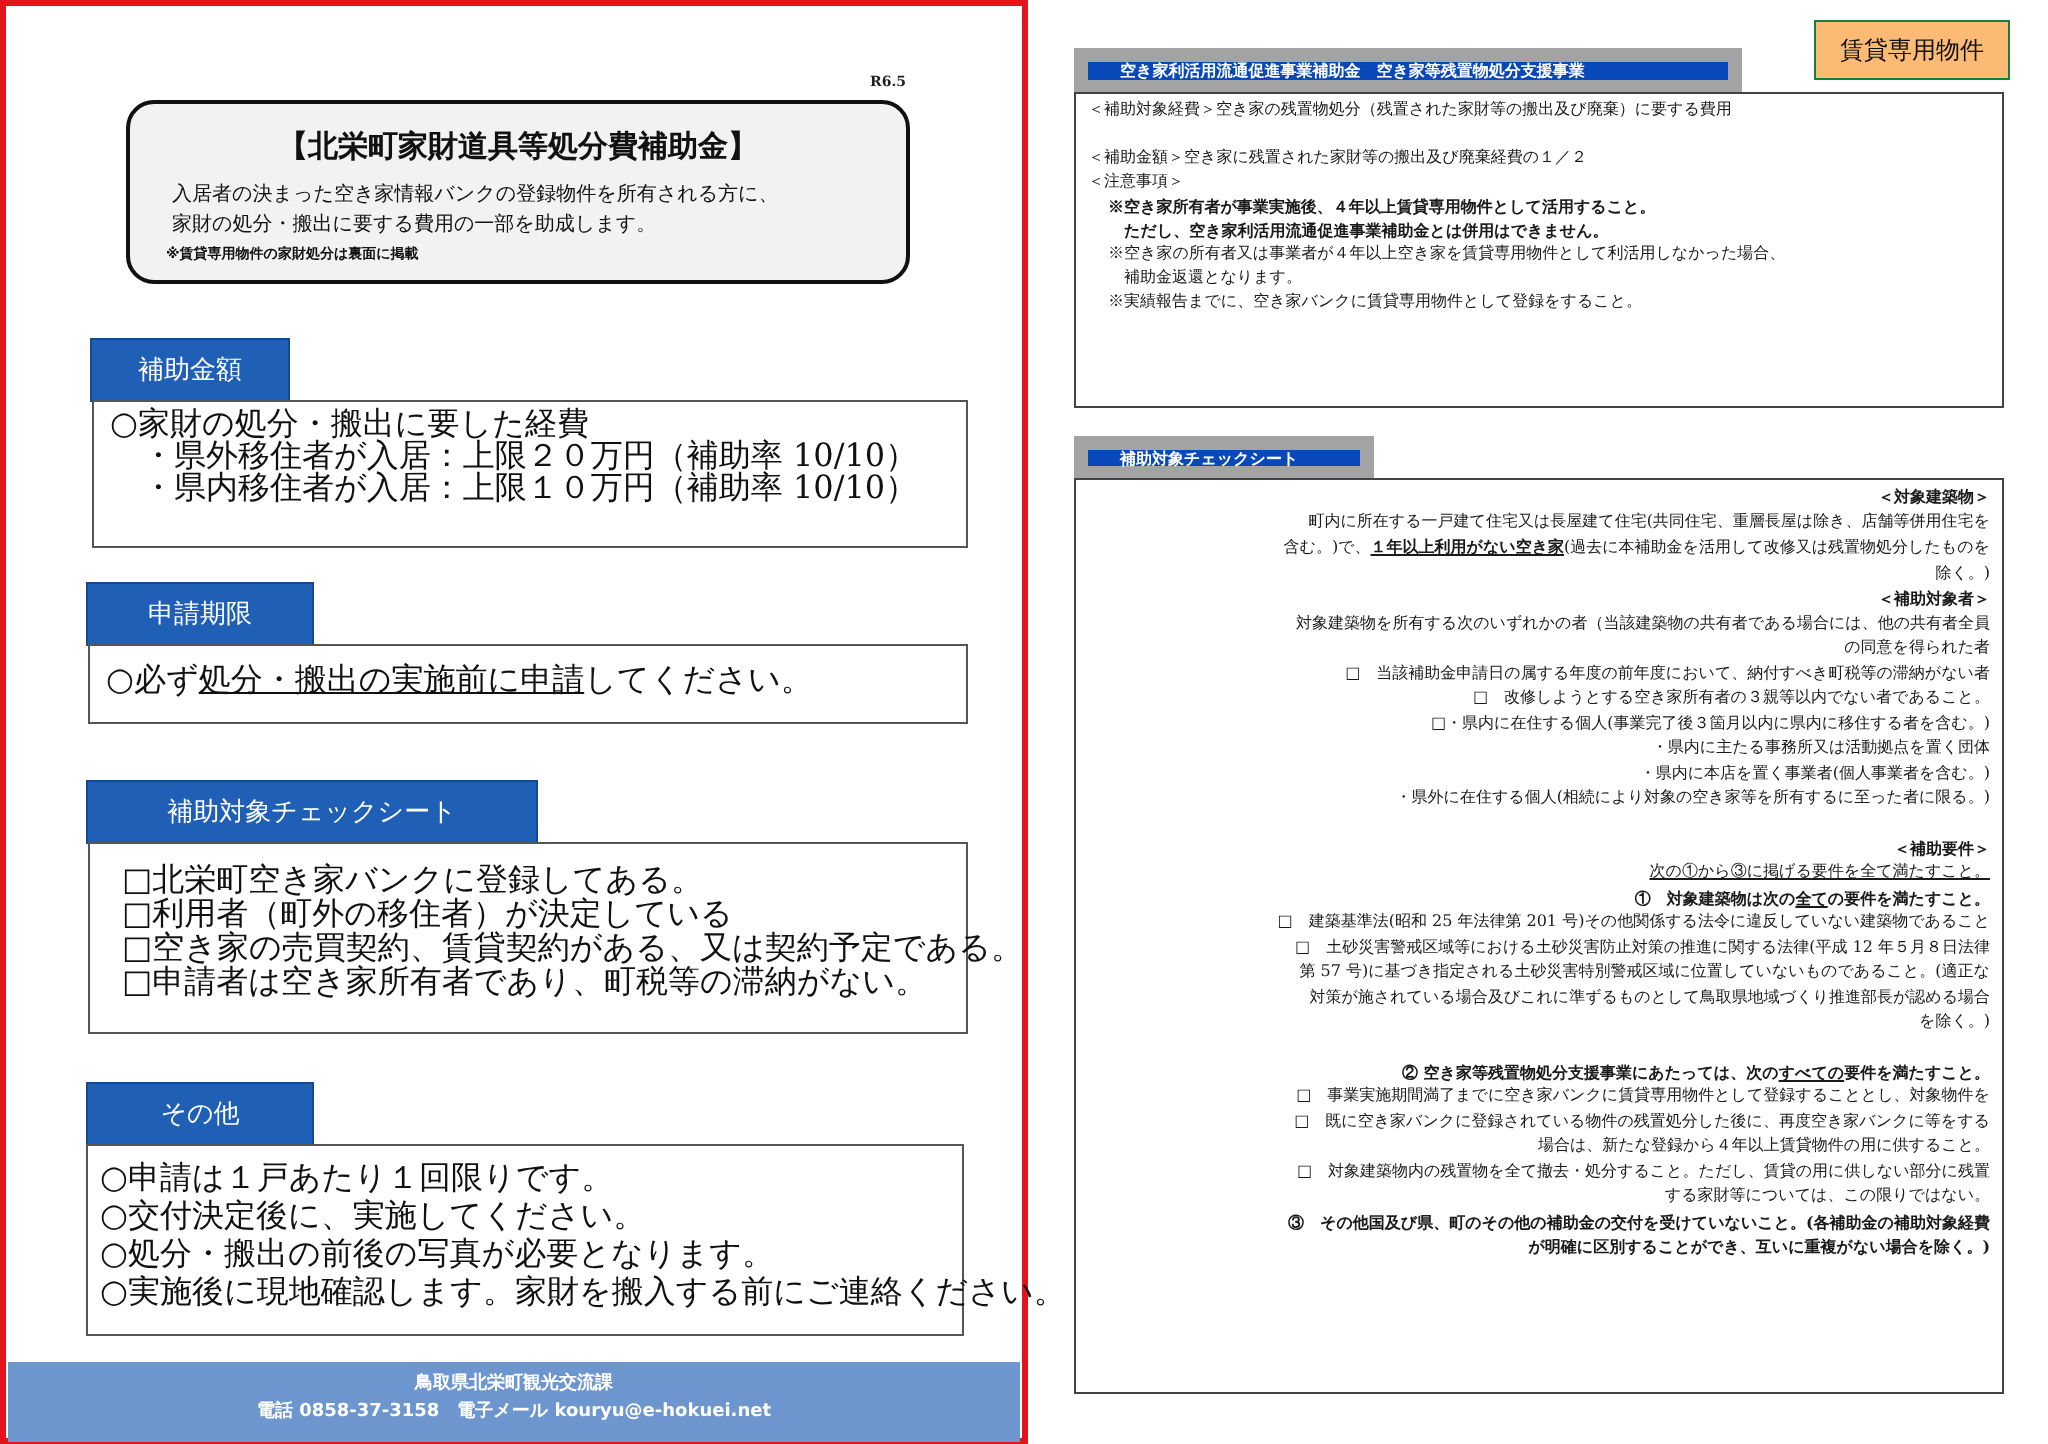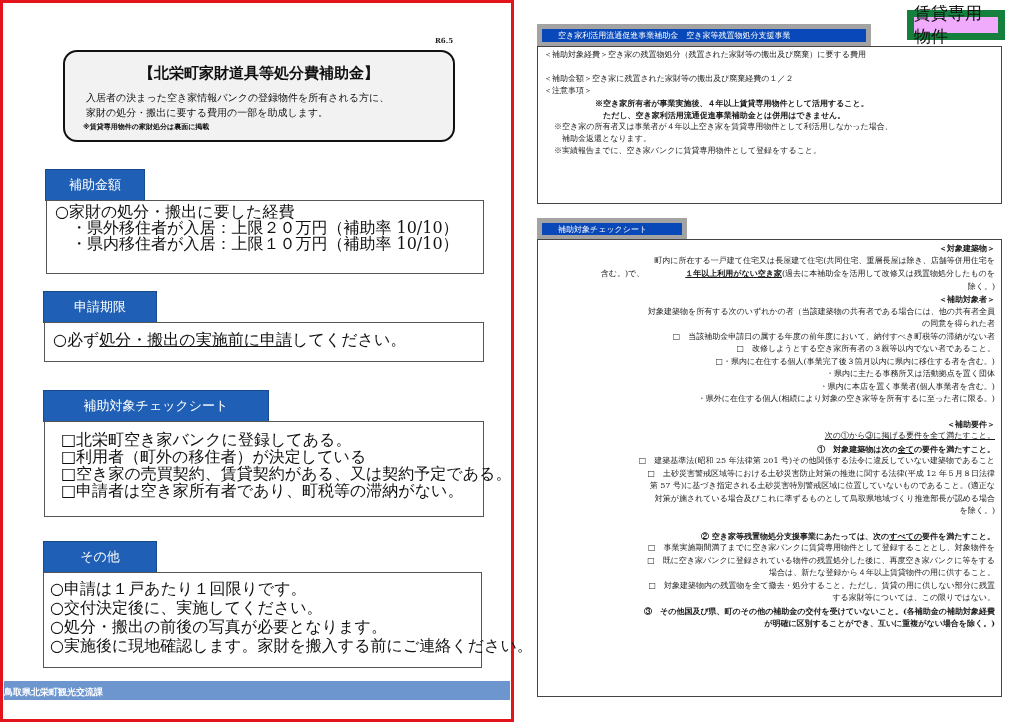--- a/index.html
+++ b/index.html
@@ -25,42 +25,42 @@
     display: flex; align-items: center; justify-content: center; border: 1px solid #174a8c;
   }
   .sec-box {
     position: absolute; border: 1px solid #555; background: #fff; font-size: 16px; line-height: 16px; padding: 3px 8px;
     font-family: "DejaVu Serif", serif;
   }
   .sec-box div { white-space: nowrap; }
   .ul { text-decoration: underline; }
 
   .footer {
-    position: absolute; left: 1px; top: 678px; width: 506px; height: 19px; background: #6d96cf;
-    color: #fff; font-size: 9px; font-weight: bold; line-height: 14px; padding-top: 4px;
+    position: absolute; left: 1px; top: 678px; width: 506px; height: 40px; background: #6d96cf;
+    color: #fff; text-align: center; font-size: 9px; font-weight: bold; line-height: 14px; padding-top: 4px;
   }
 
   
   .badge {
-    position: absolute; left: 907px; top: 10px; width: 98px; height: 30px; background: #f0abfc;
-    border: 7px solid #15803d; font-size: 17px; display: flex; align-items: center; justify-content: center;
+    position: absolute; left: 907px; top: 10px; width: 98px; height: 30px; background: #fdba74;
+    border: 1px solid #15803d; font-size: 12px; display: flex; align-items: center; justify-content: center;
   }
   .r-head {
     position: absolute; background: #0948b8; color: #fff; font-size: 8px;
-    display: flex; align-items: center; padding-left: 16px; border: 5px solid #a3a3a3;
+    display: flex; align-items: center; padding-left: 16px; border: 7px solid #a3a3a3; font-weight: bold;
   }
   .r-box {
     position: absolute; border: 1px solid #444; background: #fff; font-family: "DejaVu Serif", serif;
     font-size: 8px; line-height: 12px; padding: 2px 6px; color: #1a1a1a;
   }
   .r-box div { white-space: nowrap; }
   .ind1 { padding-left: 10px; }
   .ind3 { padding-left: 62px; }
   .gap { height: 12px; }
-  .b { font-weight: bold; margin-left: 41px; }
+  .b { font-weight: bold; }
 </style>
 </head>
 <body>
 
 <div class="left-page">
   <div class="version">R6.5</div>
 
   <div class="title-box">
     <div class="ttl">【北栄町家財道具等処分費補助金】</div>
     <div class="desc">

